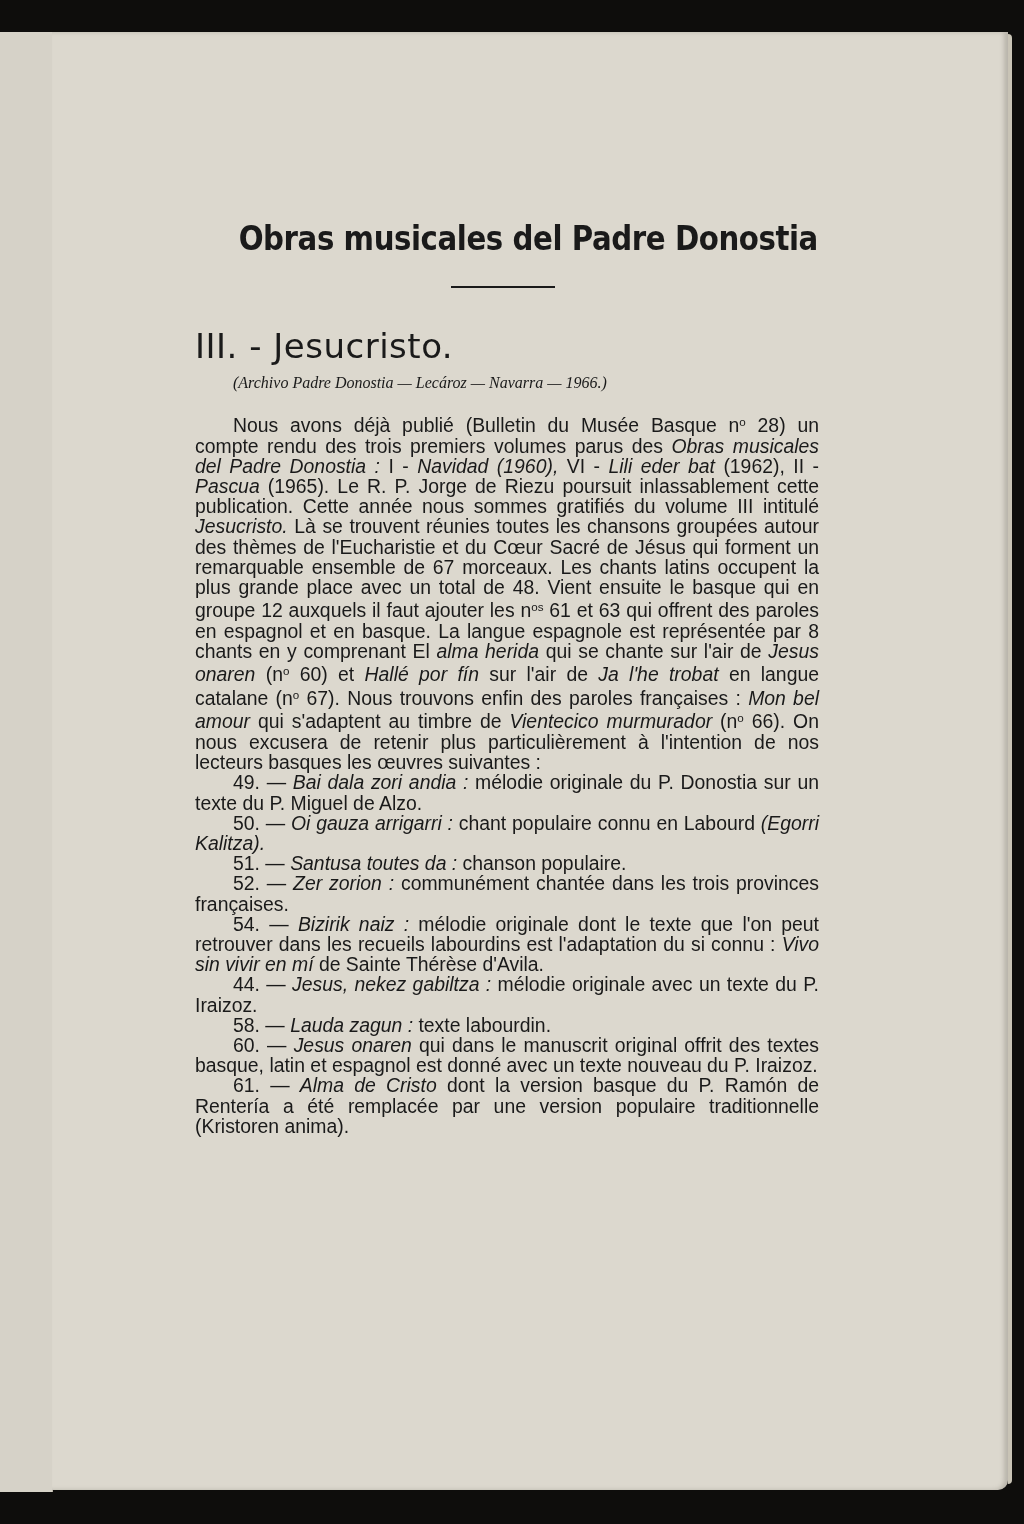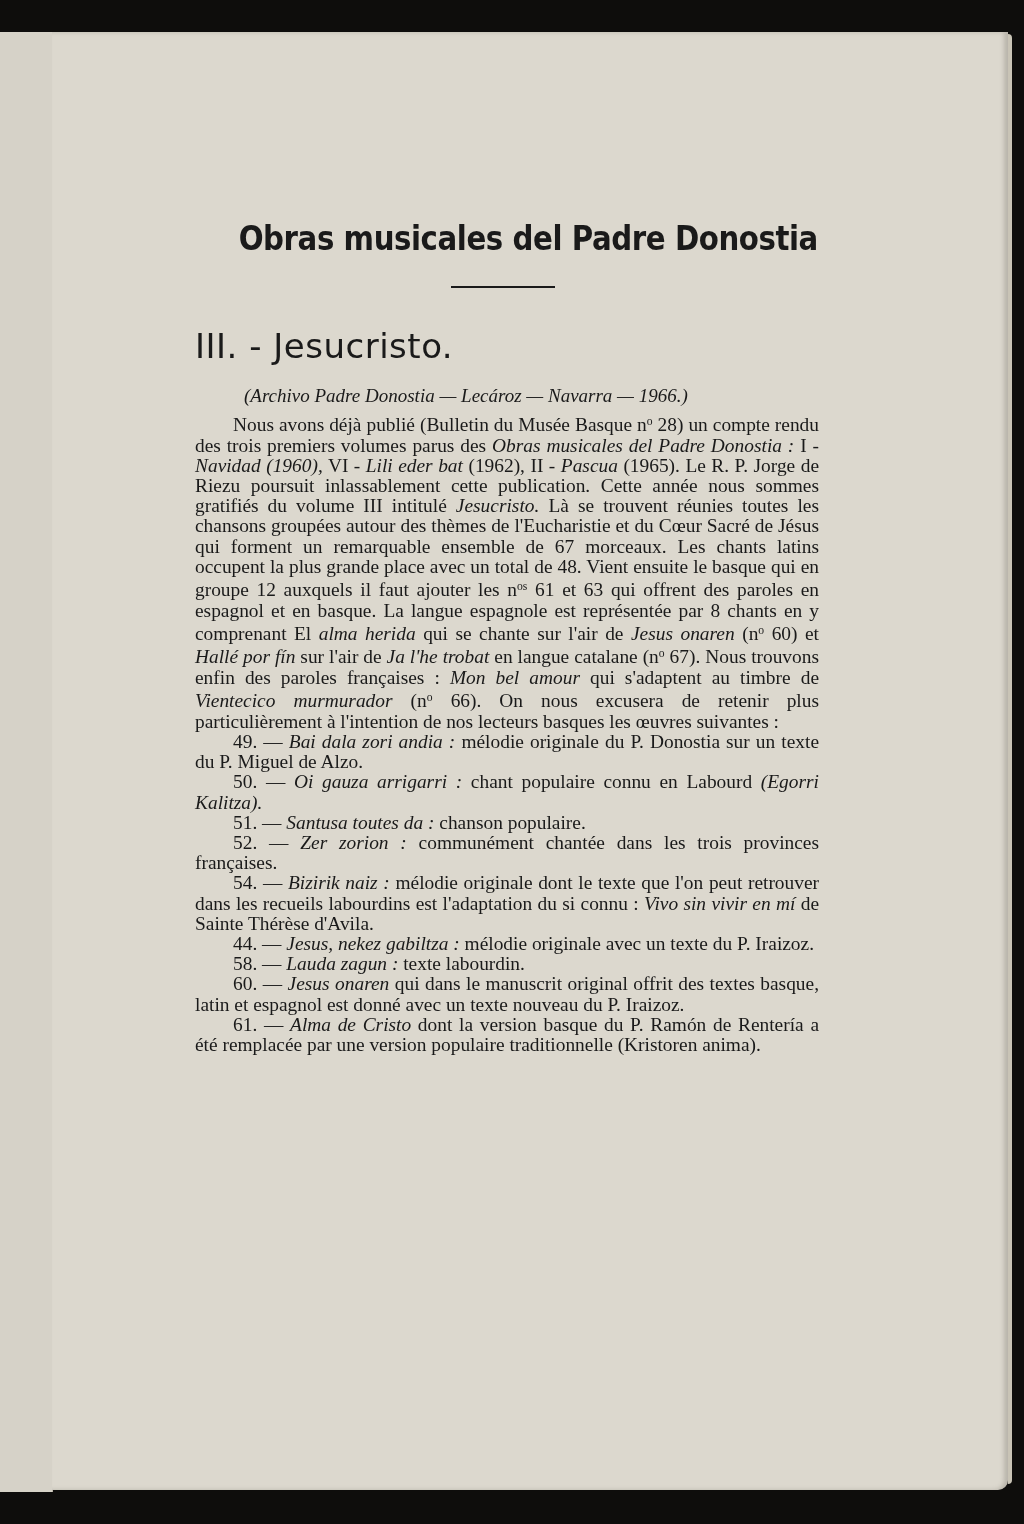--- a/index.html
+++ b/index.html
@@ -50,26 +50,26 @@
   }
   .section-heading {
     position: absolute; top: 326px; left: 0;
     font-family: "DejaVu Sans", sans-serif;
     font-size: 34px; font-weight: normal; margin: 0;
     letter-spacing: 0.5px;
   }
   .source-line {
     position: absolute; top: 374px; left: 38px; width: 586px;
     font-family: "Liberation Serif", serif;
-    font-style: italic; font-size: 19px;
-    margin: 11px; white-space: nowrap;
+    font-style: italic; font-size: 16px;
+    margin: 0; white-space: nowrap;
   }
   .body {
     position: absolute; top: 412px; left: 0; width: 624px;
-    font-family: Liberation Serif, serif;
+    font-family: Liberation Sans, sans-serif;
     font-size: 19.4px; line-height: 20.2px;
     text-align: justify;
   }
   .body p { margin: 0; text-indent: 38px; }
   .body i { font-style: italic; }
   .list-item { margin: 0; text-indent: 38px; text-align: justify; }
   .sup { font-size: 0.6em; vertical-align: 0.55em; }
 </style>
 </head>
 <body>

